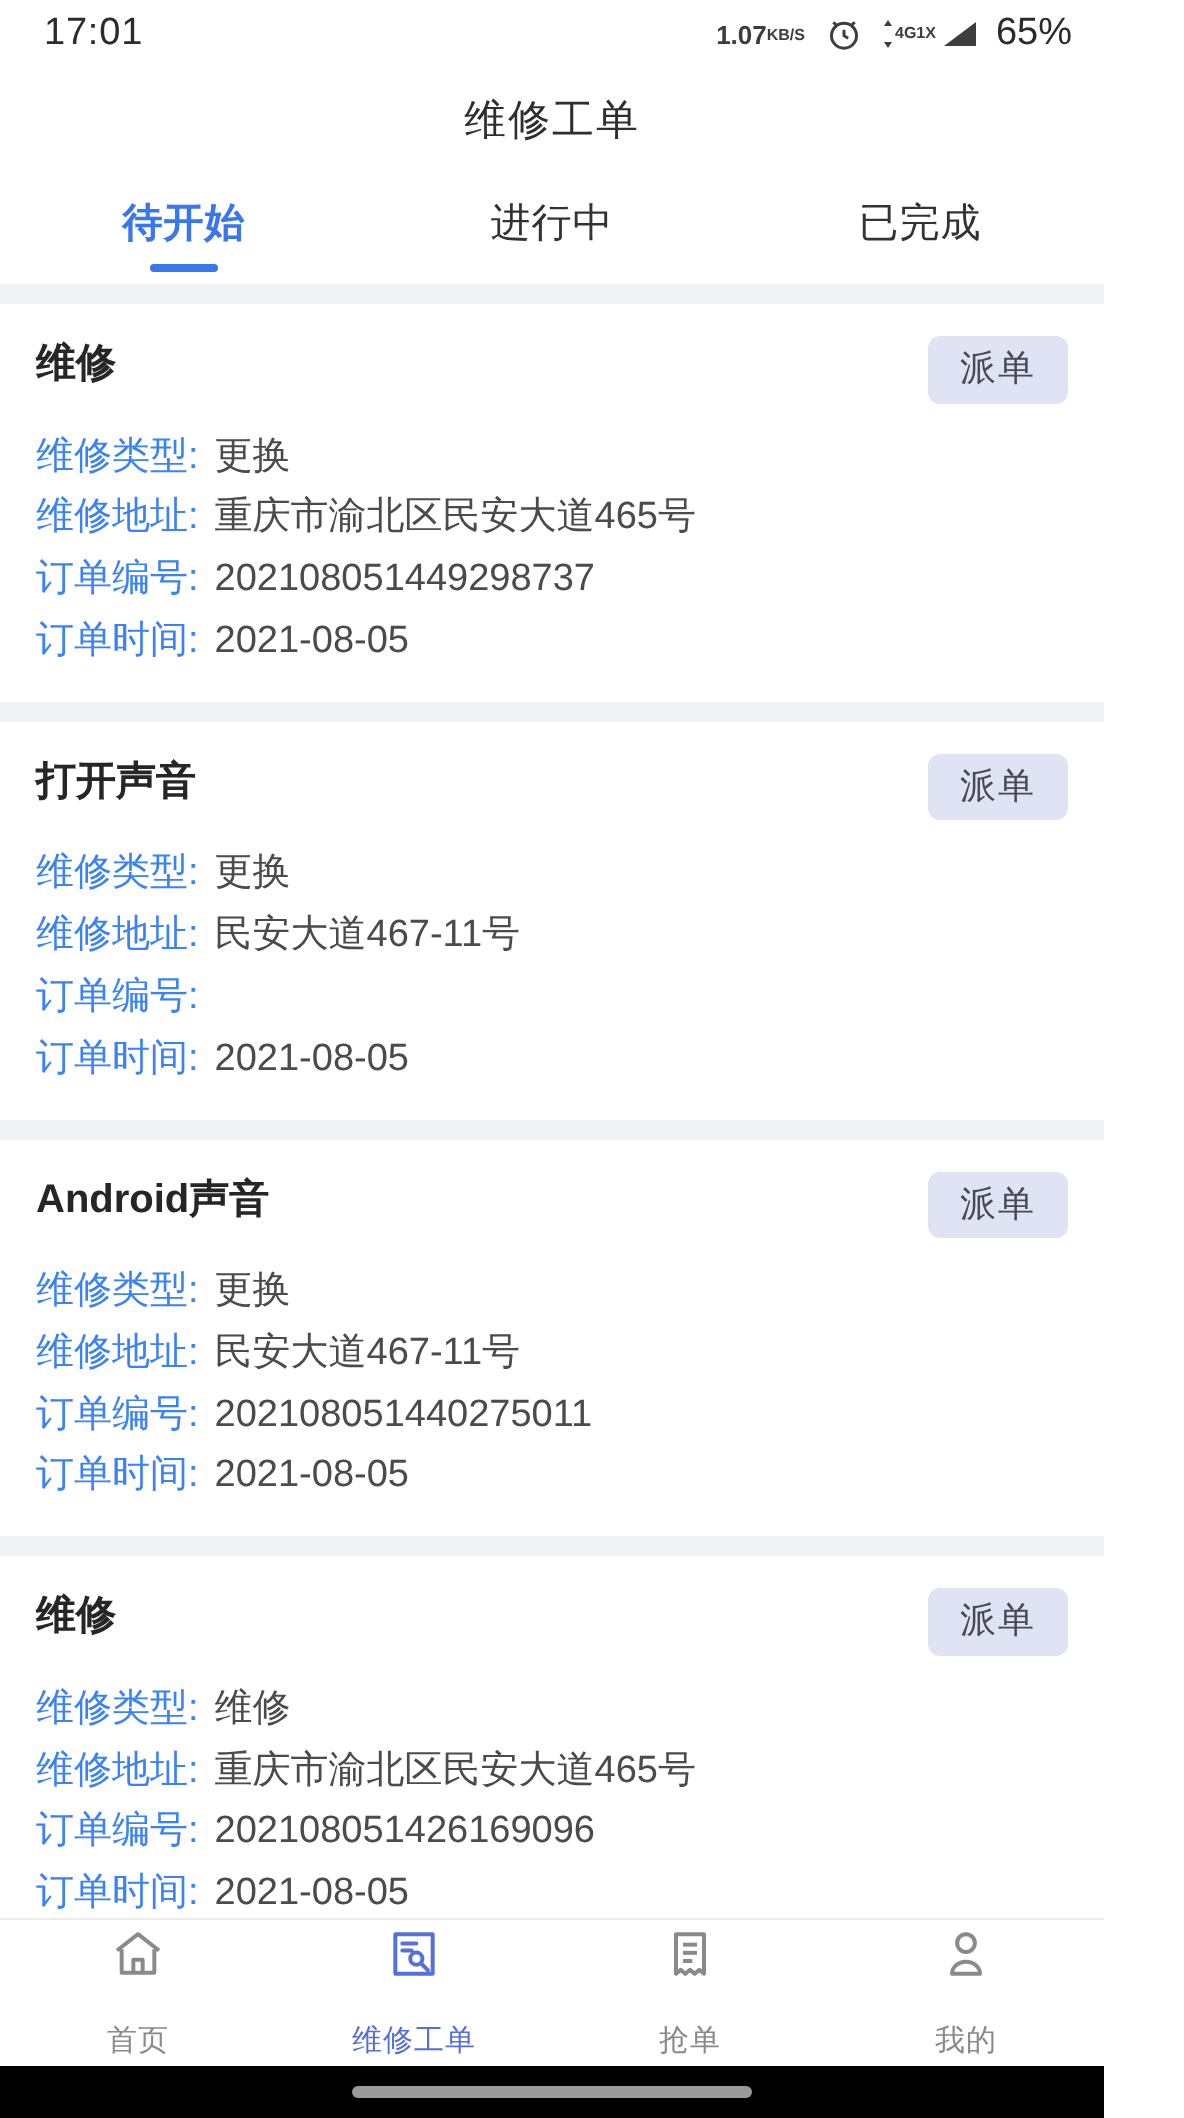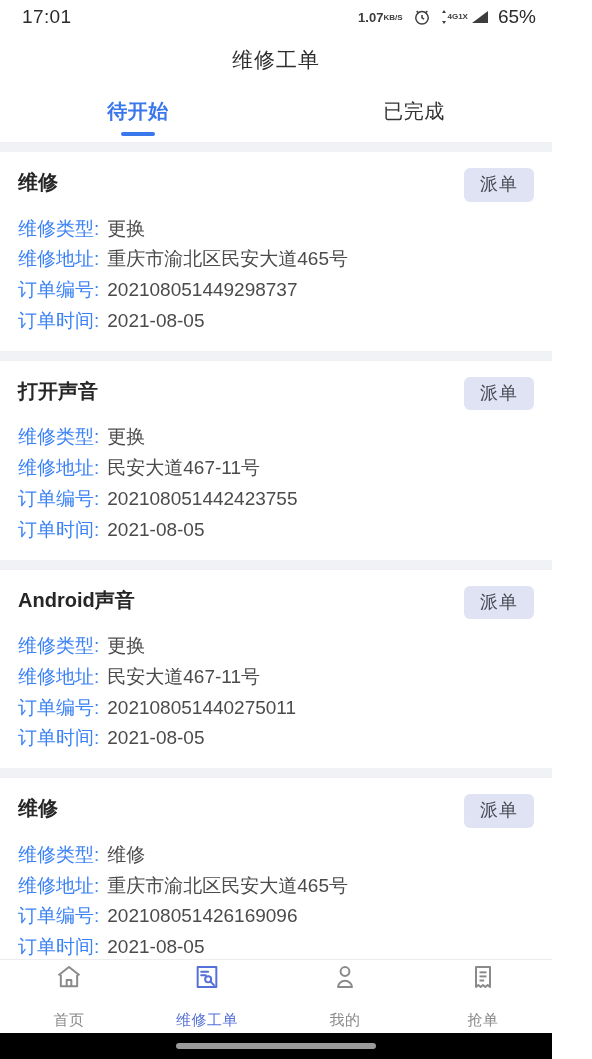--- a/index.html
+++ b/index.html
@@ -118,20 +118,24 @@
   <div class="titlebar">
     <div class="t">维修工单</div>
   </div>
 
   <div class="tabs">
     <div class="tab active">
       <div class="lbl">待开始</div>
       <div class="bar"></div>
     </div>
     <div class="tab">
+      <div class="lbl">进行中</div>
+      <div class="bar"></div>
+    </div>
+    <div class="tab">
       <div class="lbl">已完成</div>
       <div class="bar"></div>
     </div>
   </div>
   <div class="tabs-sep"></div>
 
   <div class="list">
 
     <div class="card">
       <div class="card-head">
@@ -167,21 +171,20 @@
         <div class="row">
           <span class="k">维修类型:</span>
           <span class="v">更换</span>
         </div>
         <div class="row">
           <span class="k">维修地址:</span>
           <span class="v">民安大道467-11号</span>
         </div>
         <div class="row">
           <span class="k">订单编号:</span>
-          <span class="v">202108051442423755</span>
         </div>
         <div class="row">
           <span class="k">订单时间:</span>
           <span class="v">2021-08-05</span>
         </div>
       </div>
     </div>
 
     <div class="card">
       <div class="card-head">
@@ -256,37 +259,37 @@
           <circle cx="13" cy="14" r="2.6"></circle>
           <path d="M14.9 15.9 L18 19"></path>
         </svg>
       </span>
       <span class="nl">维修工单</span>
     </div>
 
     <div class="nav-item">
       <span>
         <svg width="28" height="28" viewBox="0 0 24 24" fill="none" stroke="#8a8a8a" stroke-width="1.7" stroke-linejoin="round">
-          <path d="M12 3.5 a3.8 3.8 0 1 0 0 7.6 a3.8 3.8 0 1 0 0 -7.6 Z"></path>
-          <path d="M6 20.5 a6 5.2 0 0 1 12 0 Z"></path>
-        </svg>
-      </span>
-      <span class="nl">我的</span>
-    </div>
-
-    <div class="nav-item">
-      <span>
-        <svg width="28" height="28" viewBox="0 0 24 24" fill="none" stroke="#8a8a8a" stroke-width="1.7" stroke-linejoin="round">
           <path d="M6 3.5 H18 V20.5 L16 18.8 L14 20.5 L12 18.8 L10 20.5 L8 18.8 L6 20.5 Z"></path>
           <path d="M9 8 H15"></path>
           <path d="M9 11.5 H15"></path>
           <path d="M9 15 H13"></path>
         </svg>
       </span>
       <span class="nl">抢单</span>
     </div>
+
+    <div class="nav-item">
+      <span>
+        <svg width="28" height="28" viewBox="0 0 24 24" fill="none" stroke="#8a8a8a" stroke-width="1.7" stroke-linejoin="round">
+          <path d="M12 3.5 a3.8 3.8 0 1 0 0 7.6 a3.8 3.8 0 1 0 0 -7.6 Z"></path>
+          <path d="M6 20.5 a6 5.2 0 0 1 12 0 Z"></path>
+        </svg>
+      </span>
+      <span class="nl">我的</span>
+    </div>
   </div>
 
   <div class="gesture">
     <div class="pill"></div>
   </div>
 
 </div>
 
 </body></html>

